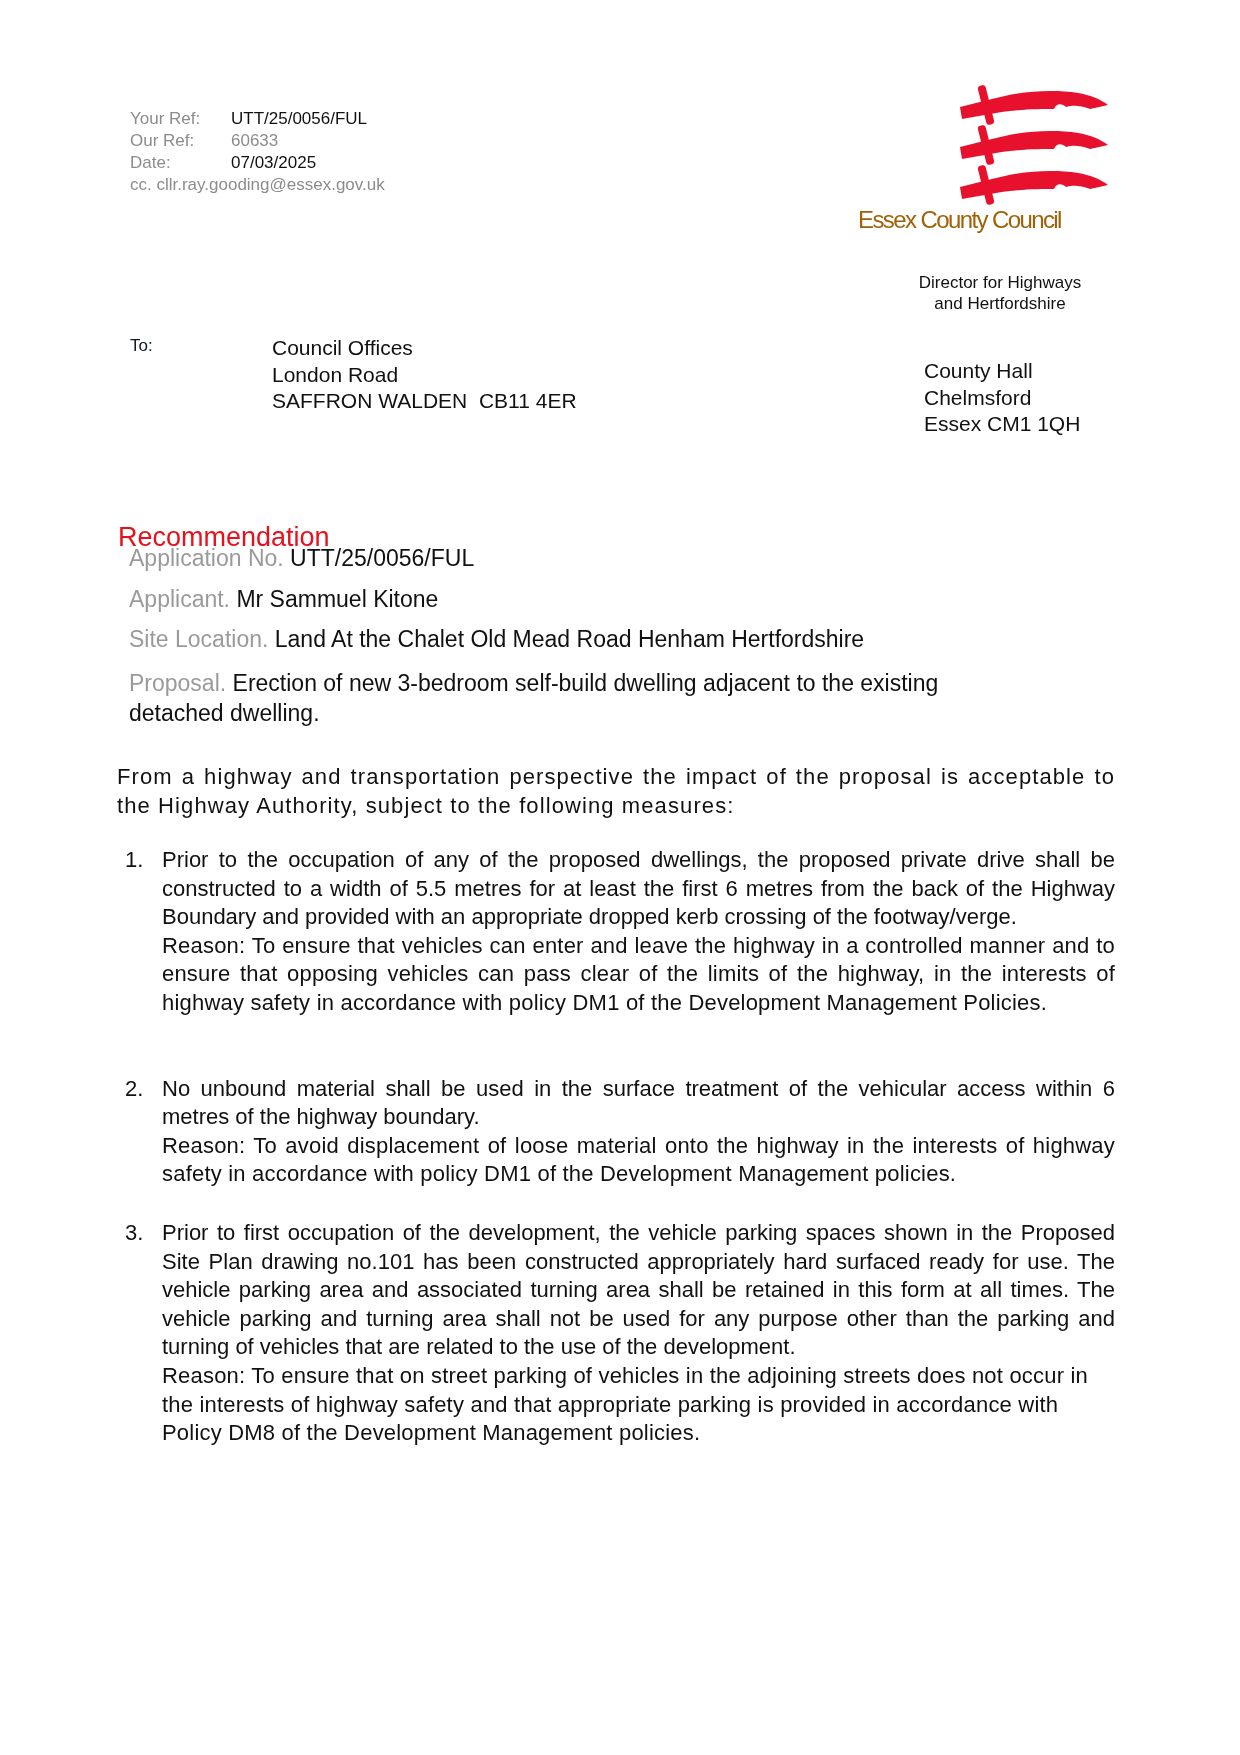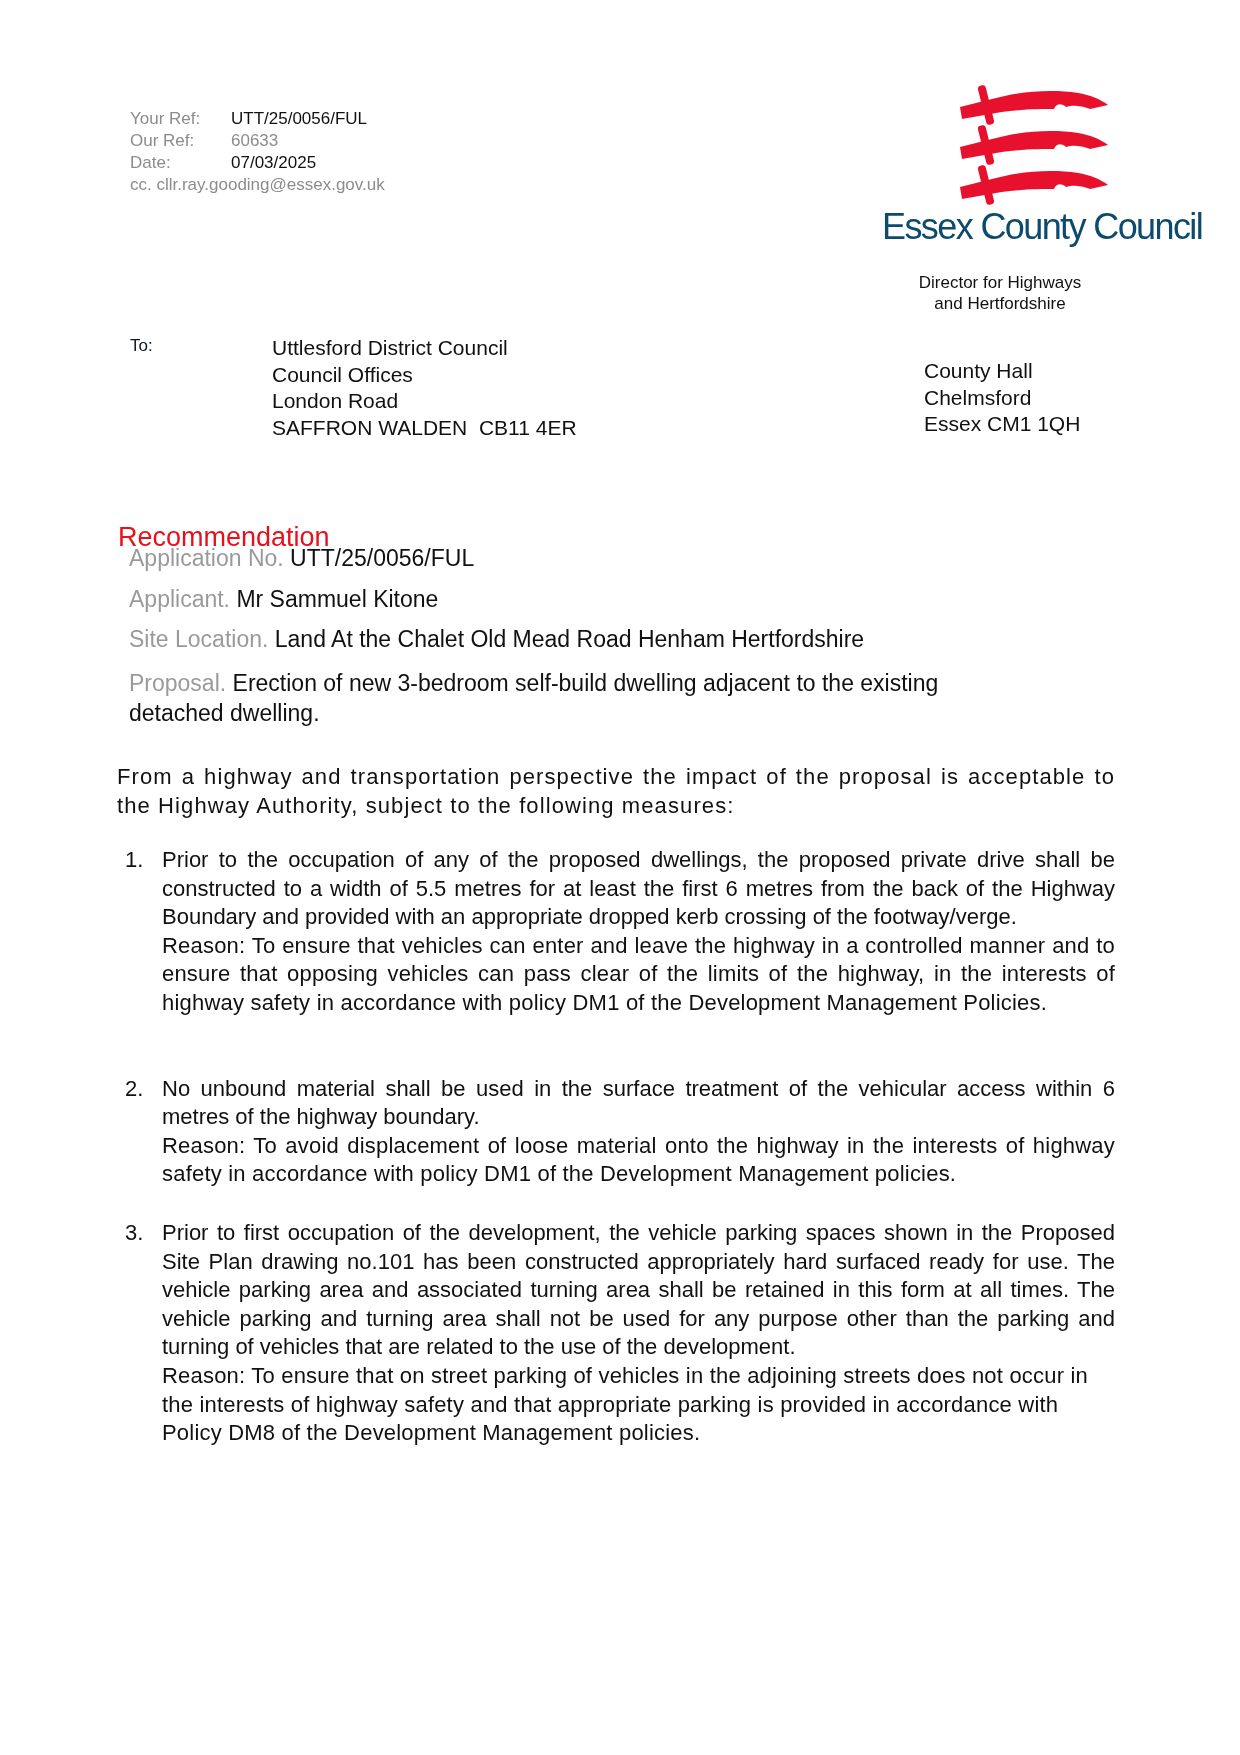--- a/index.html
+++ b/index.html
@@ -7,21 +7,21 @@
          font-family: "Liberation Sans", sans-serif; color: #111; }
   .abs { position: absolute; }
   .grey { color: #8c8c8c; }
   .refs { left: 130px; top: 108px; font-size: 17px; line-height: 22px; }
   .refs .row { display: flex; }
   .refs .lbl { width: 101px; color: #8c8c8c; }
   .refs .val { color: #111; }
   .refs .val.grey { color: #8c8c8c; }
   .refs .cc { color: #8c8c8c; }
   .logo { left: 940px; top: 85px; width: 190px; height: 120px; }
-  .brand { left: 858px; top: 206px; font-size: 36px; color: #0c4a6e; letter-spacing: -1.6px; font-family: "Liberation Sans", sans-serif; white-space: nowrap; margin-left: 24px; }
+  .brand { left: 858px; top: 206px; font-size: 24px; color: #a16207; letter-spacing: -1.6px; font-family: "Liberation Sans", sans-serif; white-space: nowrap; }
   .director { left: 880px; top: 272px; width: 240px; text-align: center; font-size: 17px; line-height: 21px; color: #111; }
   .to-label { left: 130px; top: 336px; font-size: 17px; color: #0f172a; }
   .to-addr { left: 272px; top: 335px; font-size: 21px; line-height: 26.5px; color: #111; }
   .from-addr { left: 924px; top: 358px; font-size: 21px; line-height: 26.5px; color: #111; }
   .rec-title { left: 118px; top: 502px; font-size: 27px; color: #e8101a; margin-top: 20px; }
   .field { left: 129px; font-size: 23px; color: #111; }
   .field .lbl { color: #9a9a9a; }
   .f1 { top: 545px; } .f2 { top: 586px; text-align: center; } .f3 { top: 626px; }
   .f4 { top: 668px; width: 830px; line-height: 30px; }
   .intro { left: 117px; top: 762px; width: 998px; font-size: 22px; line-height: 29px; text-align: justify; letter-spacing: 1.1px; }
@@ -63,21 +63,20 @@
   </g>
 </svg>
 <div class="abs brand">Essex County Council</div>
 <div class="abs director">
   <div>Director for Highways</div>
   <div>and Hertfordshire</div>
 </div>
 
 <div class="abs to-label">To:</div>
 <div class="abs to-addr">
-  <div>Uttlesford District Council</div>
   <div>Council Offices</div>
   <div>London Road</div>
   <div style="white-space:pre">SAFFRON WALDEN  CB11 4ER</div>
 </div>
 
 <div class="abs from-addr">
   <div>County Hall</div>
   <div>Chelmsford</div>
   <div>Essex CM1 1QH</div>
 </div>

